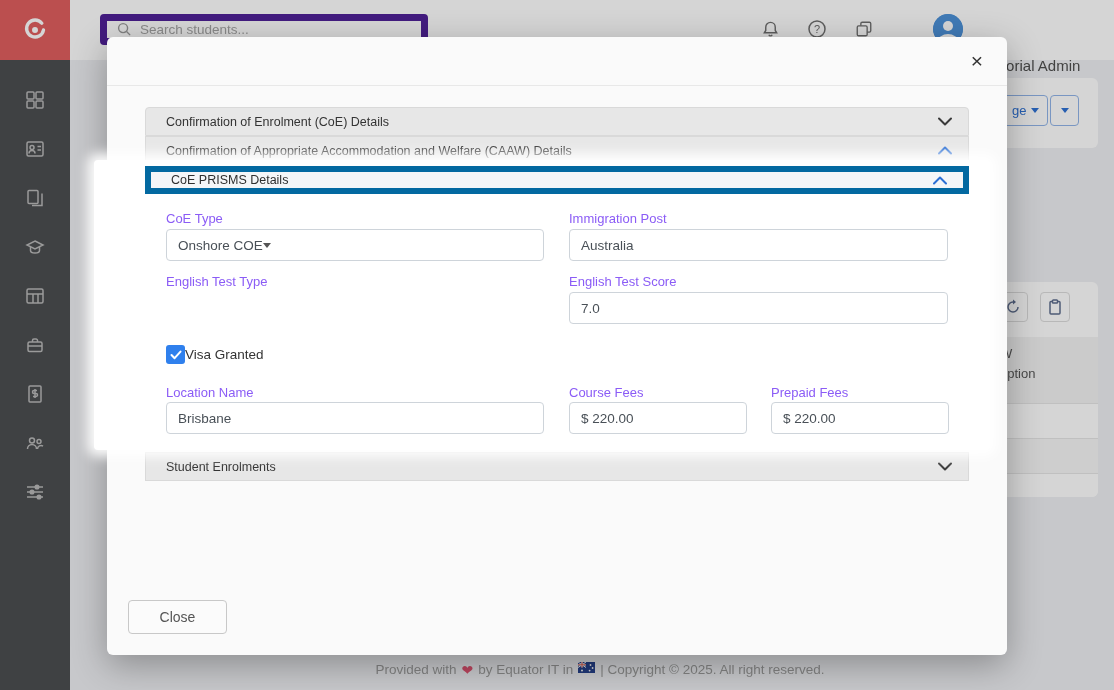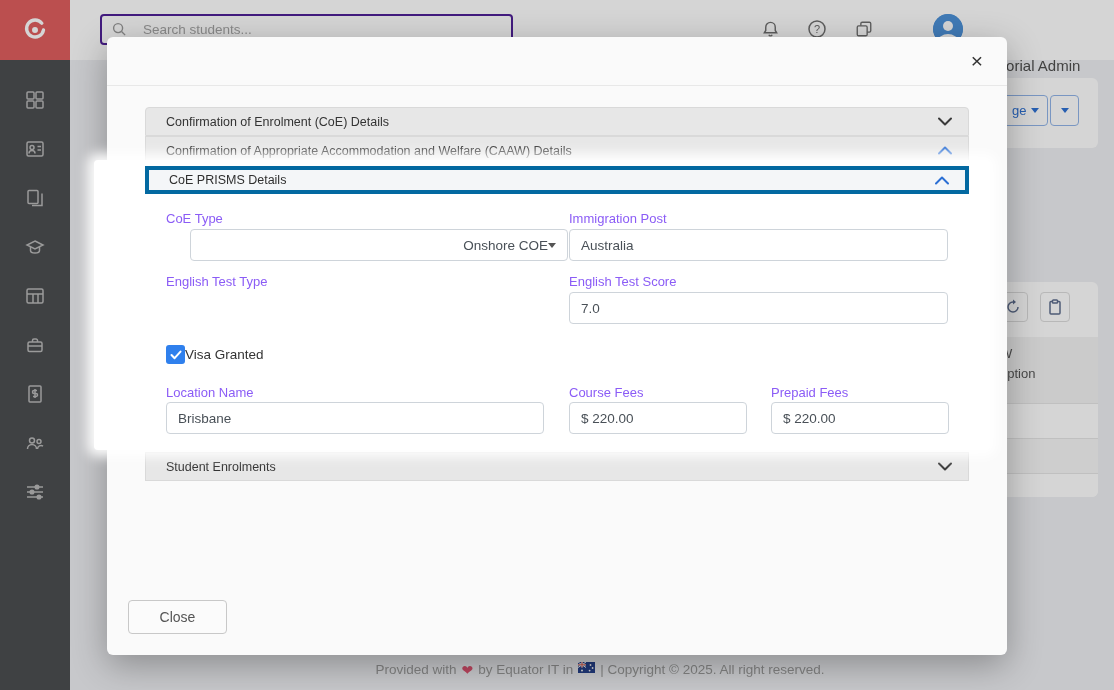--- a/index.html
+++ b/index.html
@@ -1,21 +1,21 @@
 <!DOCTYPE html>
 <html><head>
 <meta charset="utf-8">
 <style>
   * { margin:0; padding:0; box-sizing:border-box; }
   body { font-family:"Liberation Sans", sans-serif; background:#ddd; }
   .canvas { position:relative; width:1114px; height:690px; overflow:hidden; background:#eef0f3; }
 
   
   .topbar { position:absolute; left:70px; top:0; right:0; height:60px; background:#fff; }
-  .search-box { position:absolute; left:30px; top:14px; width:413px; height:31px; border:2px solid #4c1d95; border-radius:4px; background:#fff; display:flex; align-items:center; padding:0 10px; gap:16px; }
+  .search-box { position:absolute; left:30px; top:14px; width:328px; height:31px; border:7px solid #4c1d95; border-radius:4px; background:#fff; display:flex; align-items:center; padding:0 10px; gap:8px; }
   .search-box input { border:none; outline:none; flex:1; font-size:13.5px; color:#555; background:transparent; font-family:inherit; }
   .search-box input::placeholder { color:#a3a3a3; }
   .tb-ic { position:absolute; top:17px; width:24px; height:24px; display:flex; align-items:center; justify-content:center; color:#6d6d6d; }
   .avatar { position:absolute; left:863px; top:14px; width:30px; height:30px; border-radius:50%; background:#4a90d9; display:flex; align-items:center; justify-content:center; overflow:hidden; }
   .user-name { position:absolute; left:915px; top:0; height:60px; line-height:60px; font-size:15px; color:#4c4c4c;margin-top:36px; }
 
   .sidebar { position:absolute; left:0; top:0; width:70px; height:690px; background:#494b4e; }
   .logo { height:60px; background:#e05c5c; display:flex; align-items:center; justify-content:center; }
   .side-icons { display:flex; flex-direction:column; align-items:center; padding-top:30px; gap:29px; }
   .side-ic { width:20px; height:20px; color:#b8b8b8; }
@@ -44,25 +44,25 @@
   .acc { position:absolute; left:38px; width:824px; height:29px; background:#e7e7e7; border:1px solid #d9d9d9; display:flex; align-items:center; justify-content:space-between; padding:0 16px 0 20px; font-size:12.5px; color:#333; cursor:pointer; }
   .acc .chev { display:flex; align-items:center; color:#3a3a3a; }
   .chev.blue { color:#2b6fd4; }
 
   .btn { height:34px; border-radius:4px; font-size:14px; display:flex; align-items:center; justify-content:center; cursor:pointer; font-family:inherit; }
   .btn-close { position:absolute; left:21px; top:563px; width:99px; background:#fbfbfb; border:1px solid #c8c8c8; color:#555; }
   .btn-update { position:absolute; left:779px; top:563px; width:100px; background:#1f6fd6; border:1px solid #1f6fd6; color:#fff; }
 
   
   .spotlight { position:absolute; left:94px; top:160px; width:896px; height:290px; background:#fff; border-radius:4px; box-shadow:0 0 12px 7px rgba(255,255,255,0.92); z-index:30; }
-  .prisms-hdr { position:absolute; left:51px; top:6px; width:824px; height:28px; background:#f4f6f8; border:4px solid #0369a1; display:flex; align-items:center; justify-content:space-between; padding:0 16px 0 20px; font-size:12.5px; color:#2f2f2f; cursor:pointer; }
+  .prisms-hdr { position:absolute; left:51px; top:6px; width:824px; height:28px; background:#f4f6f8; border:6px solid #0369a1; display:flex; align-items:center; justify-content:space-between; padding:0 16px 0 20px; font-size:12.5px; color:#2f2f2f; cursor:pointer; }
 
   .fld-label { position:absolute; font-size:13px; color:#8b5cf6; }
   .inp { position:absolute; height:32px; border:1px solid #ced4da; border-radius:4px; background:#fff; font-size:13.5px; color:#495057; padding:0 11px; outline:none; font-family:inherit; }
-  .sel { display:flex; align-items:center; justify-content:flex-end; cursor:pointer;margin-left:24px; }
+  .sel { display:flex; align-items:center; justify-content:flex-start; cursor:pointer; }
   .sel .caret-dn { color:#555; }
 
   .chk-wrap { position:absolute; left:72px; top:185px; display:flex; align-items:center; cursor:pointer; }
   .chk-box { width:19px; height:19px; background:#2f80ed; border-radius:3px; display:flex; align-items:center; justify-content:center; }
   .chk-label { font-size:13.5px; color:#333; }
 
   svg { display:block; }
 </style>
 </head>
 <body>

